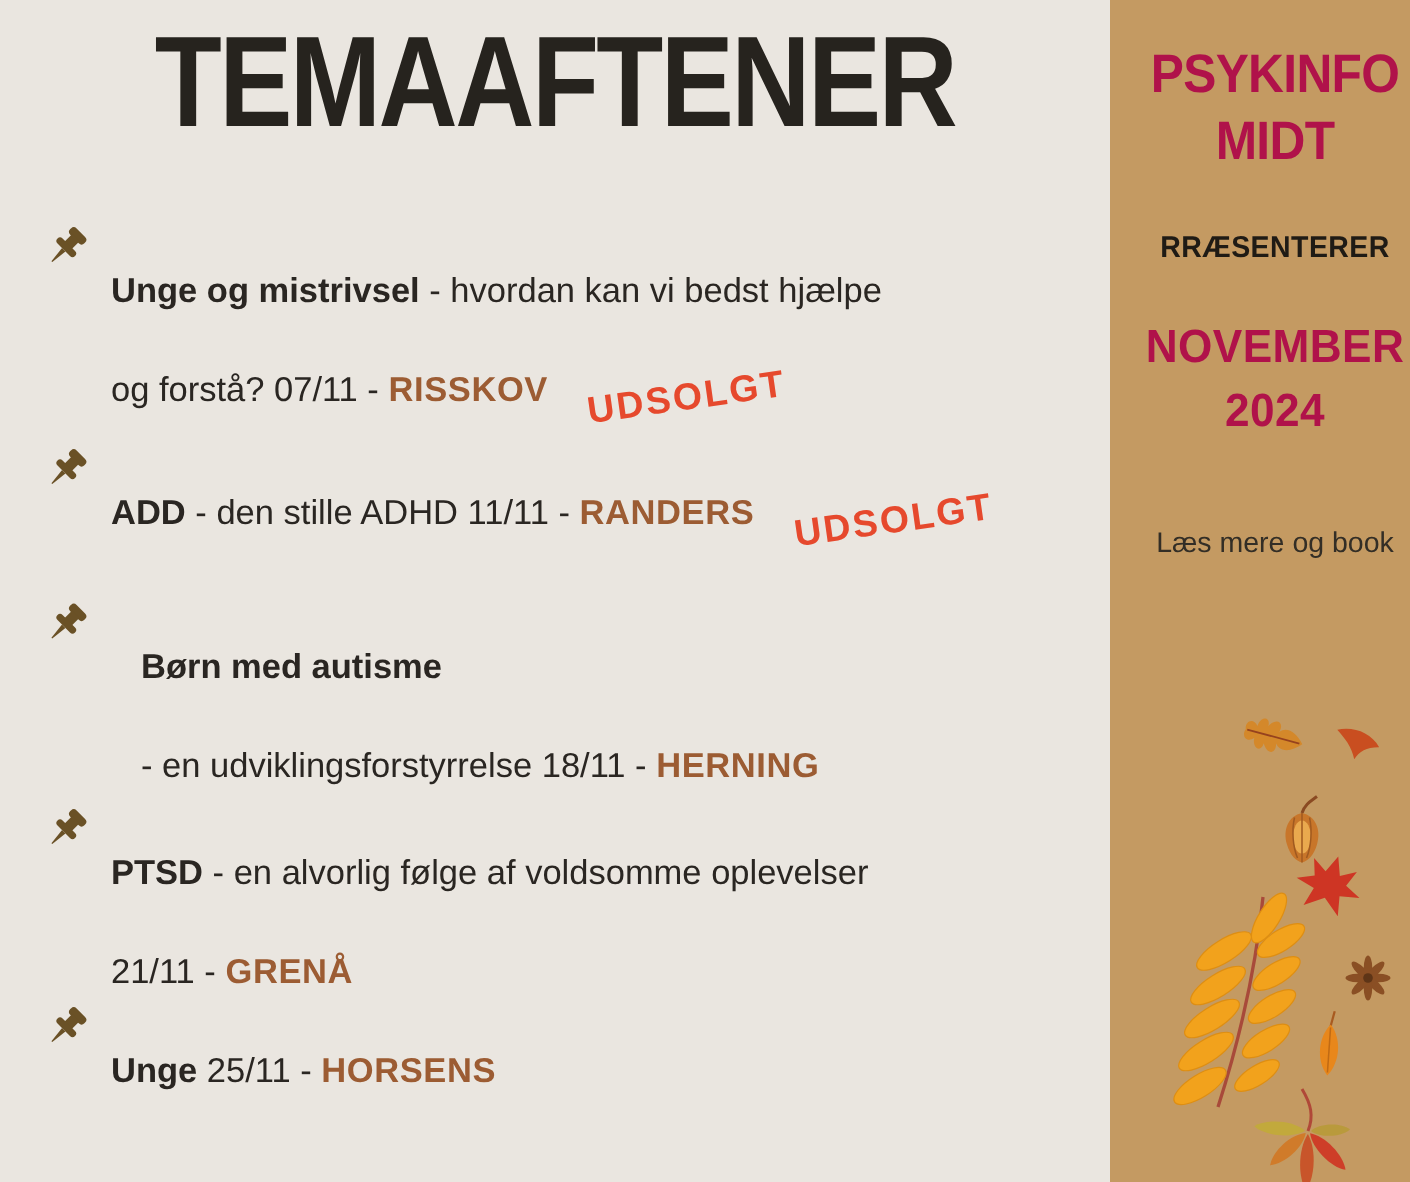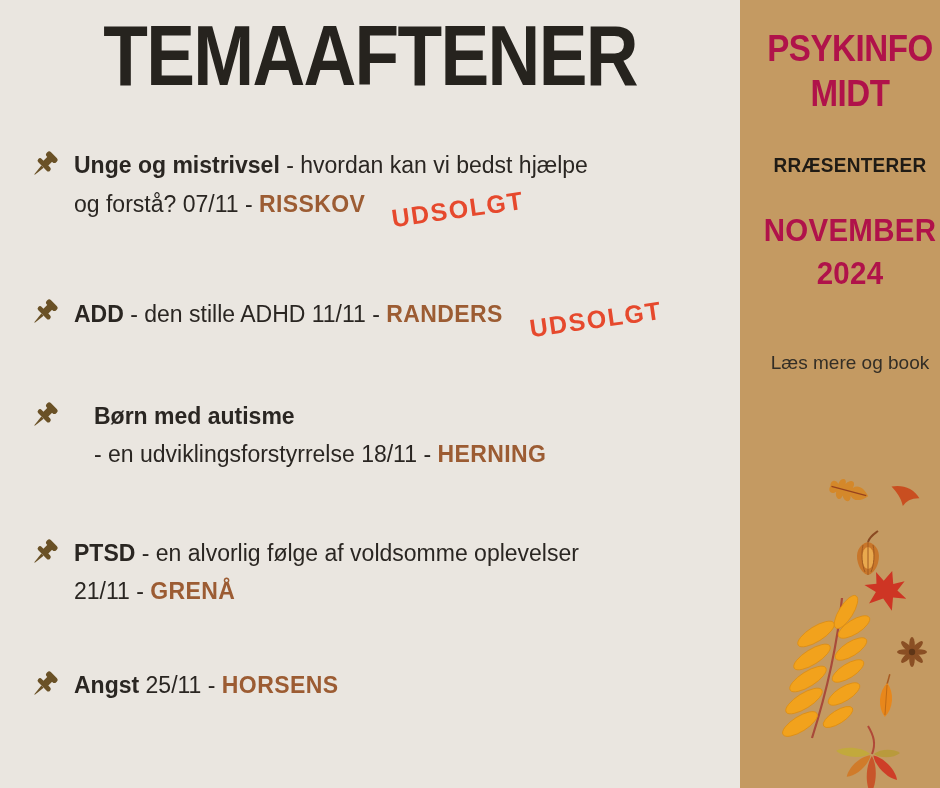--- a/index.html
+++ b/index.html
@@ -21,21 +21,21 @@
   }
   .events{position:absolute;left:28px;top:0;width:690px;height:788px;}
   .event-item{position:absolute;display:flex;align-items:flex-start;gap:14px;}
   .event-item:nth-child(1){top:146px;}
   .event-item:nth-child(2){top:294px;}
   .event-item:nth-child(3){top:397px;gap:34px;}
   .event-item:nth-child(4){top:534px;}
   .event-item:nth-child(5){top:666px;}
   .pin{flex:0 0 auto;margin-top:3px;}
   .event-text{font-size:23px;line-height:38px;color:#2A2622;}
-  .event-line{white-space:nowrap;}
+  .event-line{white-space:nowrap;margin-top:28px;}
   .seg-bold{font-weight:700;}
   .seg-normal{font-weight:400;}
   .seg-location{font-weight:700;color:#9C5C33;letter-spacing:.4px;}
   .seg-soldout{
     display:inline-block;transform:rotate(-8deg);
     color:#E6492D;font-weight:700;font-size:25px;letter-spacing:1.6px;
     margin-left:26px;position:relative;top:6px;
   }
   
   .sidebar{
@@ -124,21 +124,21 @@
         <div class="event-item">
           <svg class="pin" viewBox="0 0 24 24" width="32" height="32">
             <g fill="#6A5126" transform="rotate(45 12 12)">
               <rect x="7" y="1.5" width="10" height="4.5" rx="2"></rect>
               <rect x="9.4" y="5" width="5.2" height="5.5"></rect>
               <rect x="5.8" y="10" width="12.4" height="3.6" rx="1.8"></rect>
               <path d="M10.8 13.6 L13.2 13.6 L12.3 22 L11.7 22 Z"></path>
             </g>
           </svg>
           <div class="event-text">
-            <div class="event-line"><span class="seg-bold">Angst</span><span class="seg-normal"> 25/11 - </span><span class="seg-location">HORSENS</span></div>
+            <div class="event-line"><span class="seg-bold">Unge</span><span class="seg-normal"> 25/11 - </span><span class="seg-location">HORSENS</span></div>
           </div>
         </div>
       </div>
   </div>
 
   <aside class="sidebar">
     <div class="brand">
       <div>PSYKINFO</div>
       <div>MIDT</div>
     </div>

